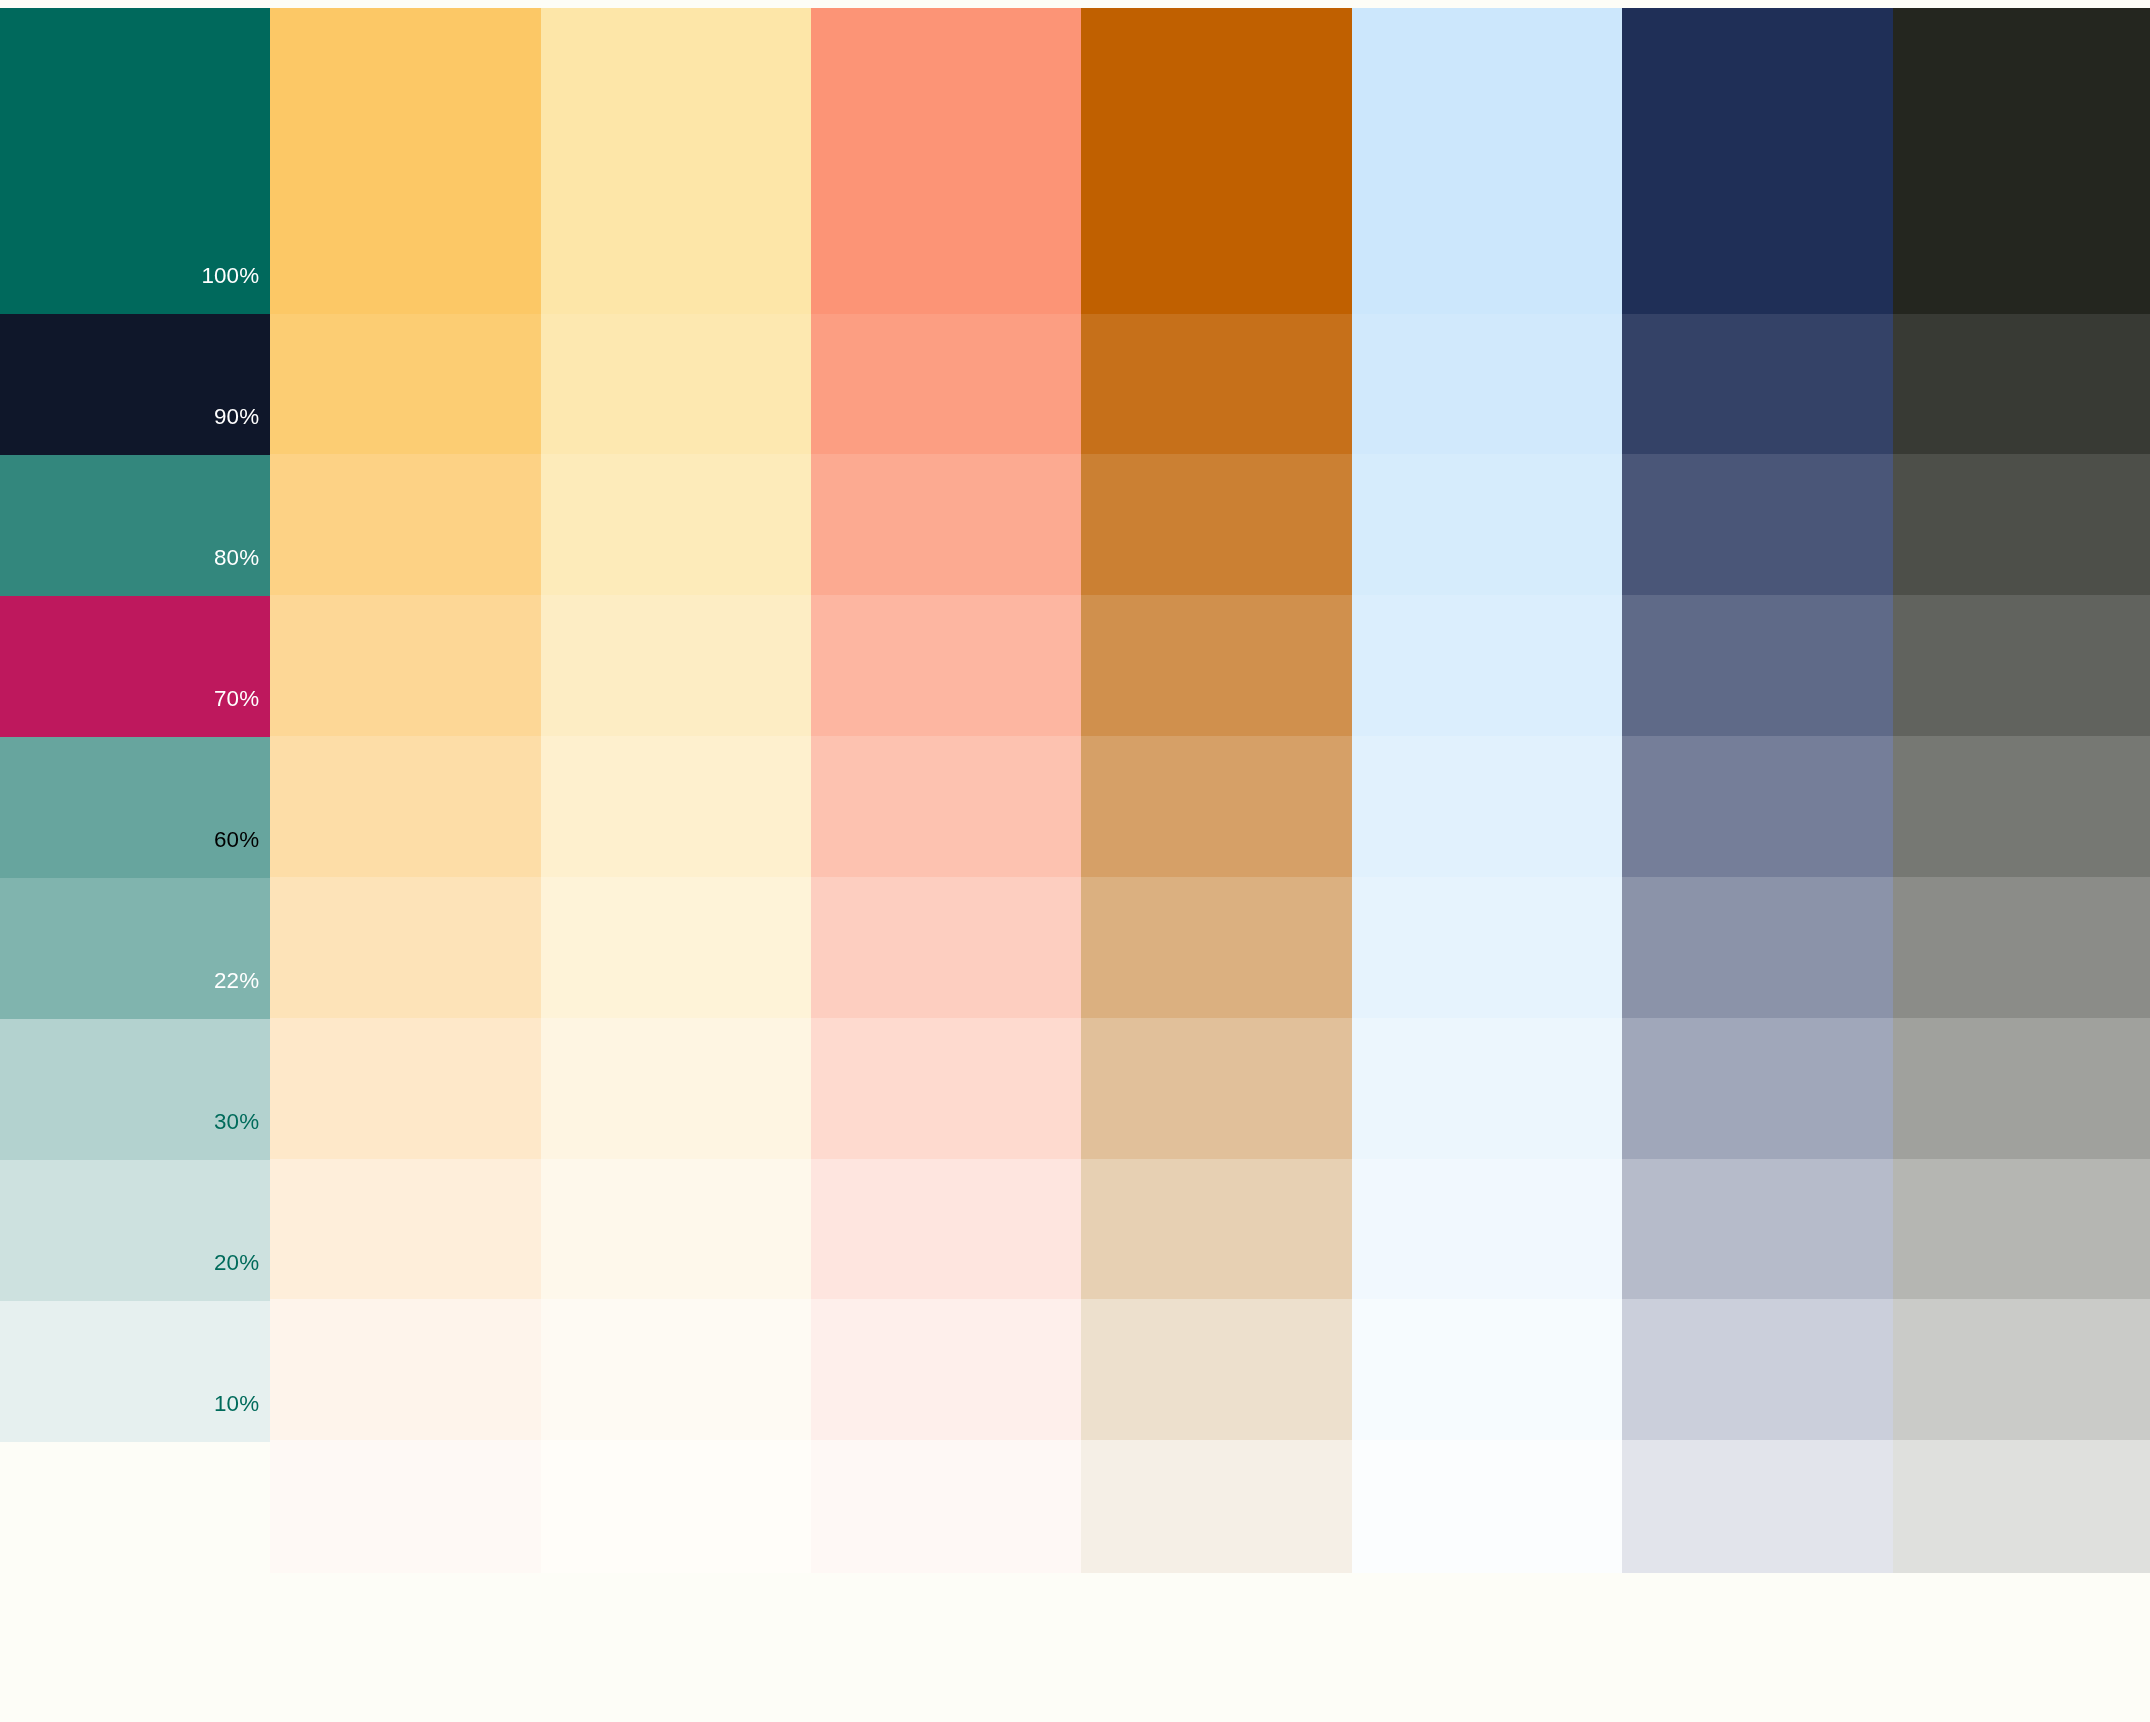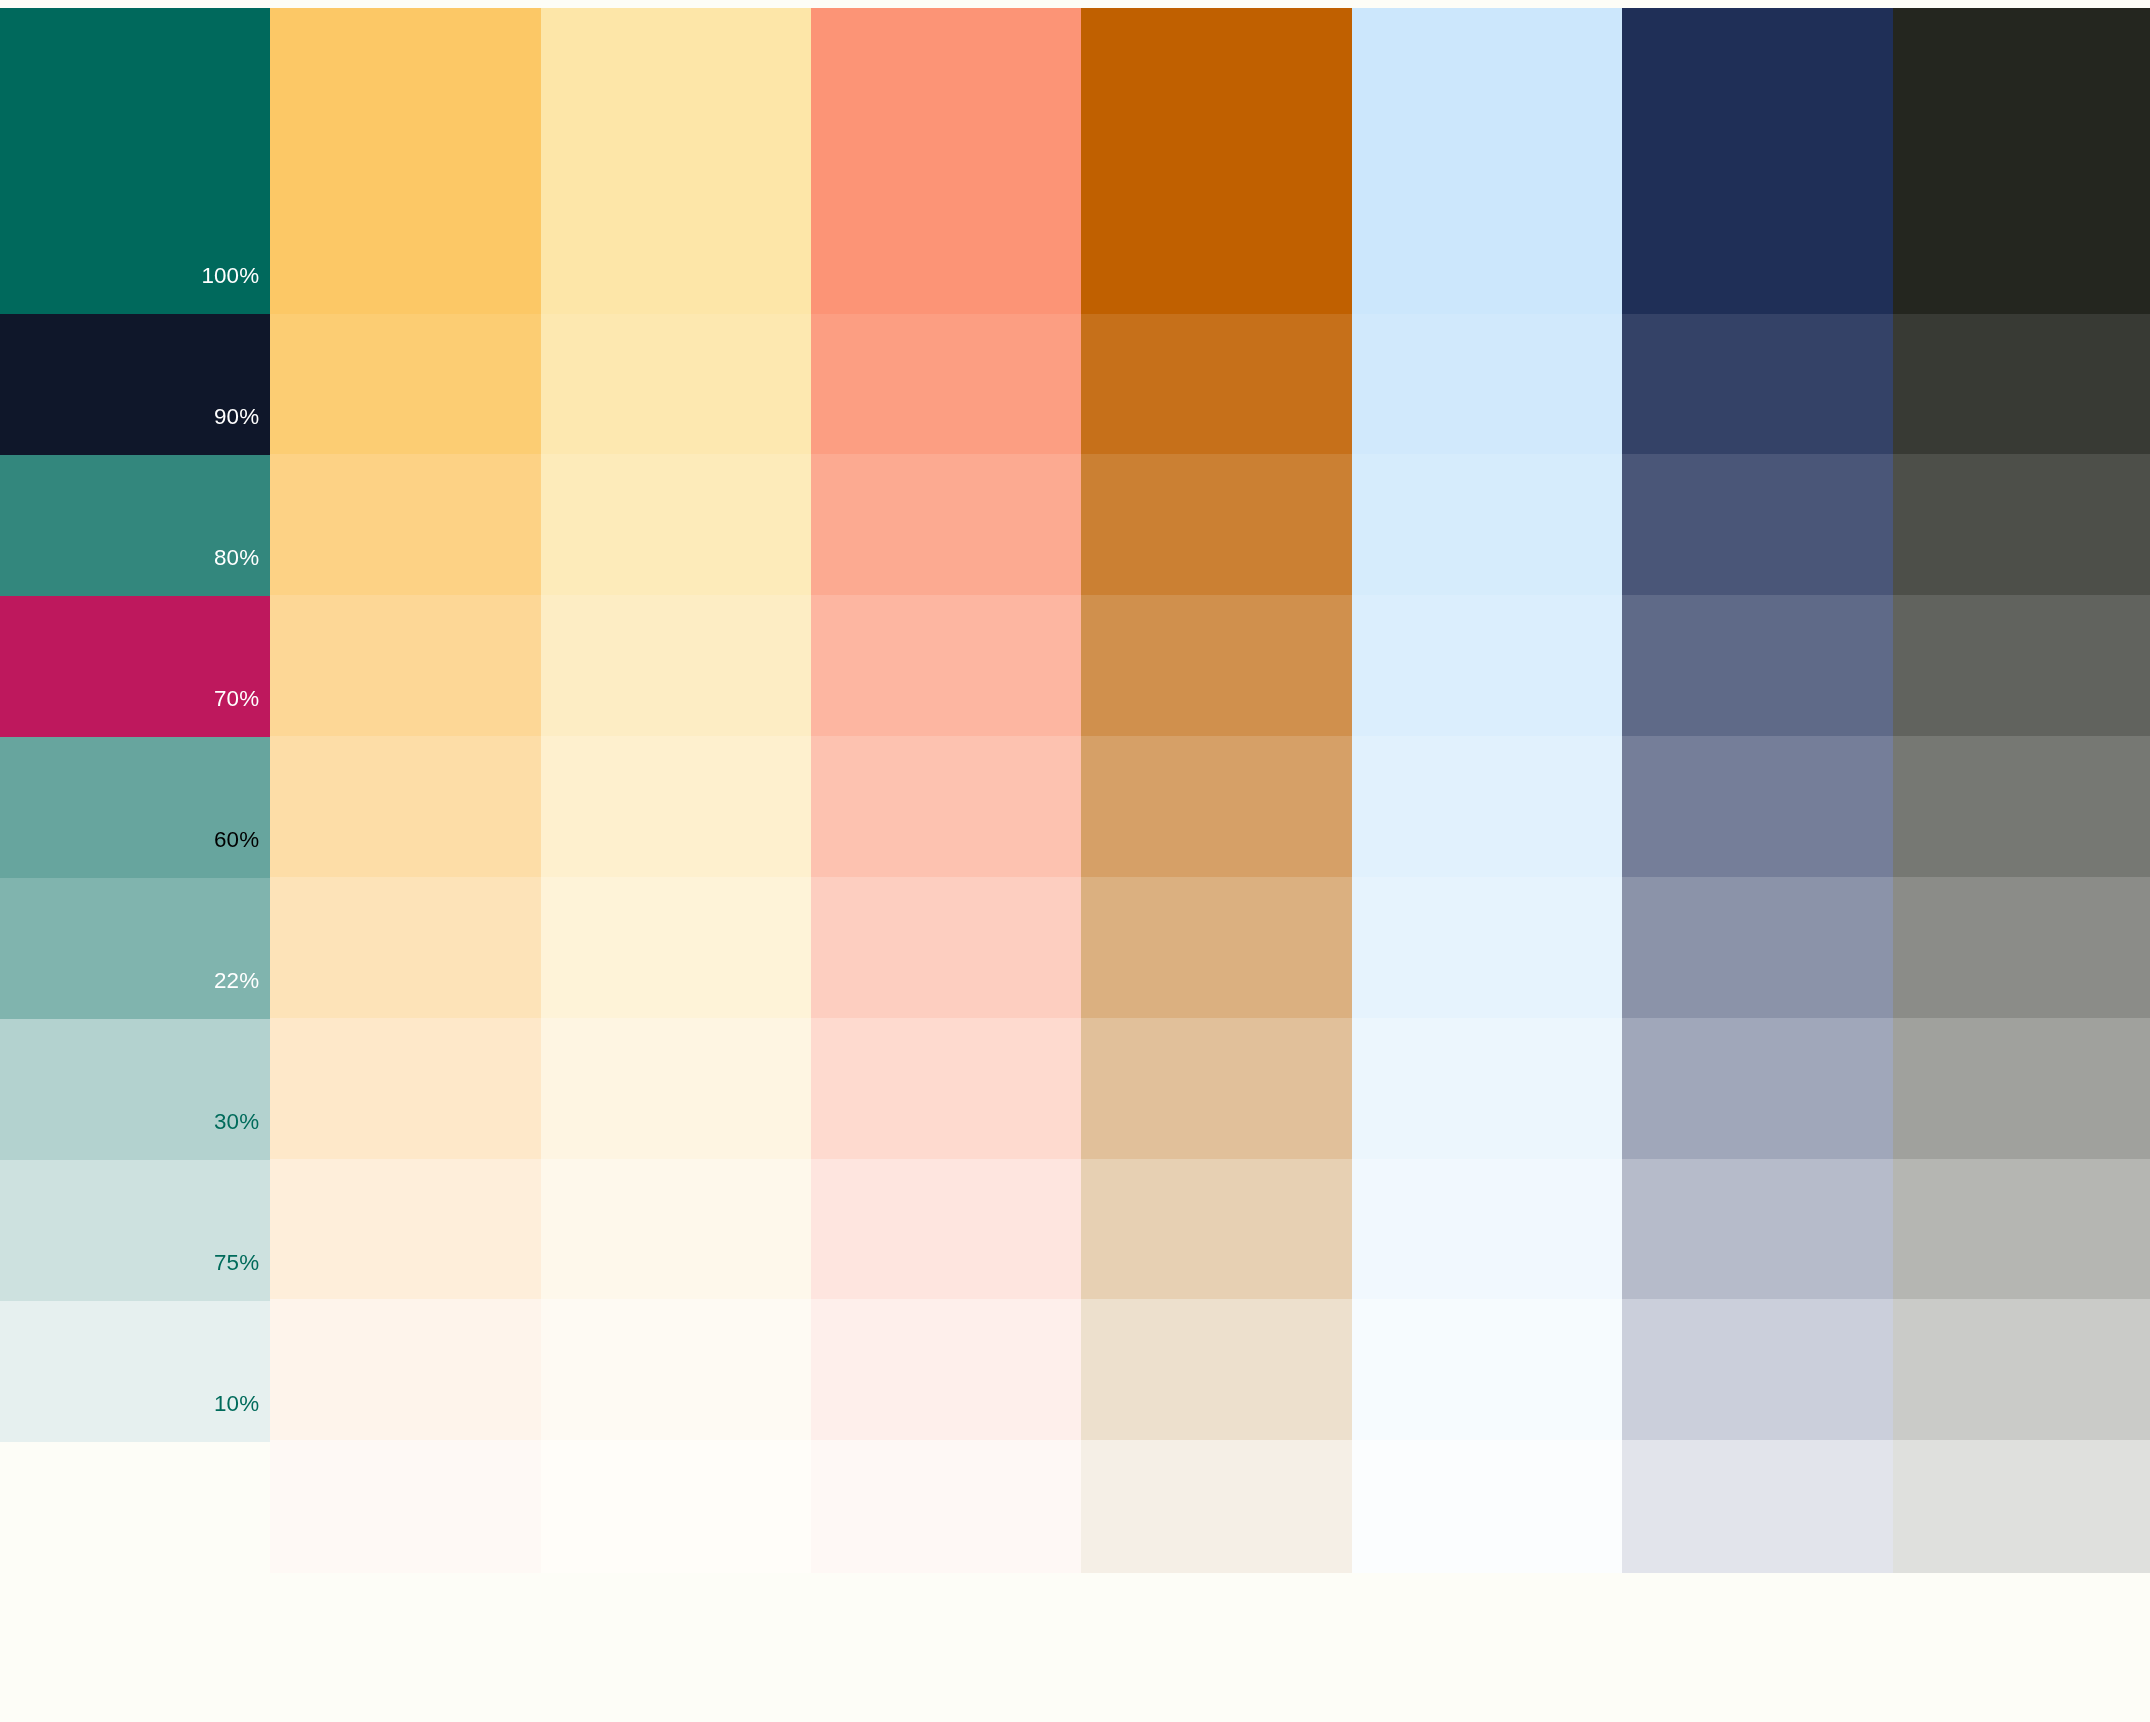--- a/index.html
+++ b/index.html
@@ -82,21 +82,21 @@
         <div class="swatch-cell" title="#67A59E" style="background-color: rgb(103, 165, 158);">
           <span class="swatch-label label-light" style="color: #000000;">60%</span>
         </div>
         <div class="swatch-cell" title="#80B4AE" style="background-color: rgb(128, 180, 174);">
           <span class="swatch-label label-light" style="color: rgb(255, 255, 255);">22%</span>
         </div>
         <div class="swatch-cell" title="#B3D2CF" style="background-color: rgb(179, 210, 207);">
           <span class="swatch-label label-dark" style="color: rgb(0, 107, 91);">30%</span>
         </div>
         <div class="swatch-cell" title="#CDE1DF" style="background-color: rgb(205, 225, 223);">
-          <span class="swatch-label label-dark" style="color: rgb(0, 107, 91);">75%</span>
+          <span class="swatch-label label-dark" style="color: rgb(0, 107, 91);">20%</span>
         </div>
         <div class="swatch-cell" title="#E6F0EF" style="background-color: rgb(230, 240, 239);">
           <span class="swatch-label label-dark" style="color: rgb(0, 107, 91);">10%</span>
         </div>
       </div>
       <div class="swatch-column">
         <div class="swatch-cell top-cell" title="#FCC866" style="background-color: rgb(252, 200, 102);"></div>
         <div class="swatch-cell" title="#FCCD73" style="background-color: rgb(252, 205, 115);"></div>
         <div class="swatch-cell" title="#FDD285" style="background-color: rgb(253, 210, 133);"></div>
         <div class="swatch-cell" title="#FDD796" style="background-color: rgb(253, 215, 150);"></div>

